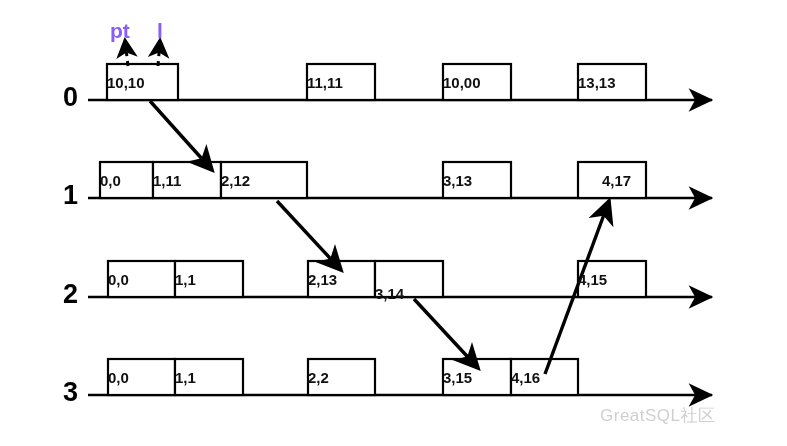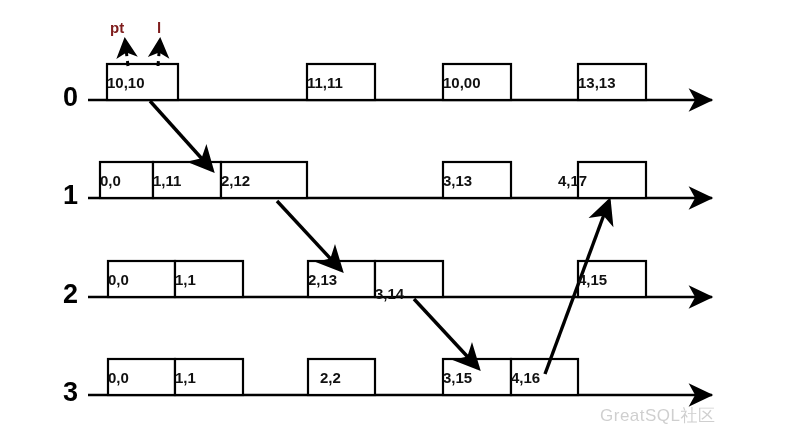--- a/index.html
+++ b/index.html
@@ -11,21 +11,21 @@
     font-size:27px;font-weight:700;color:#000;line-height:1;
     width:26px;text-align:right;
   }
   .cell-text{
     position:absolute;font-family:"Liberation Sans",sans-serif;
     font-size:15px;font-weight:700;color:#111;
     text-align:left;line-height:1;white-space:nowrap;
   }
   .ptr-label{
     position:absolute;font-family:"Liberation Sans",sans-serif;
-    font-size:15px;font-weight:700;color:#7f1d1d;line-height:1;white-space:nowrap;
+    font-size:21px;font-weight:700;color:#8b5cf6;line-height:1;white-space:nowrap;
   }
   .wm{
     position:absolute;left:600px;top:404px;
     display:flex;align-items:flex-end;gap:5px;
     opacity:.42;
   }
   .wm-text{
     font-family:"Liberation Sans",sans-serif;font-size:17px;
     color:#8e8e8e;letter-spacing:.5px;white-space:nowrap;
   }
@@ -94,31 +94,31 @@
       <div class="row-label" style="left: 52px; top: 84px;">0</div>
       <div class="cell-text" style="left: 107px; top: 75px; width: 71px;">10,10</div>
       <div class="cell-text" style="left: 307px; top: 75px; width: 68px;">11,11</div>
       <div class="cell-text" style="left: 443px; top: 75px; width: 68px;">10,00</div>
       <div class="cell-text" style="left: 578px; top: 75px; width: 76px;">13,13</div>
       <div class="row-label" style="left: 52px; top: 182px;">1</div>
       <div class="cell-text" style="left: 100px; top: 173px; width: 53px;">0,0</div>
       <div class="cell-text" style="left: 153px; top: 173px; width: 76px;">1,11</div>
       <div class="cell-text" style="left: 221px; top: 173px; width: 86px;">2,12</div>
       <div class="cell-text" style="left: 443px; top: 173px; width: 68px;">3,13</div>
-      <div class="cell-text" style="left: 558px; top: 173px; width: 68px;">4,17</div>
+      <div class="cell-text" style="left: 602px; top: 173px; width: 68px;">4,17</div>
       <div class="row-label" style="left: 52px; top: 281px;">2</div>
       <div class="cell-text" style="left: 108px; top: 272px; width: 67px;">0,0</div>
       <div class="cell-text" style="left: 175px; top: 272px; width: 68px;">1,1</div>
       <div class="cell-text" style="left: 308px; top: 272px; width: 67px;">2,13</div>
       <div class="cell-text" style="left: 375px; top: 272px; width: 68px; margin-top: 14px;">3,14</div>
       <div class="cell-text" style="left: 578px; top: 272px; width: 68px;">4,15</div>
       <div class="row-label" style="left: 52px; top: 379px;">3</div>
       <div class="cell-text" style="left: 108px; top: 370px; width: 67px;">0,0</div>
       <div class="cell-text" style="left: 175px; top: 370px; width: 68px;">1,1</div>
-      <div class="cell-text" style="left: 308px; top: 370px; width: 67px; margin-left: 12px;">2,2</div>
+      <div class="cell-text" style="left: 308px; top: 370px; width: 67px;">2,2</div>
       <div class="cell-text" style="left: 443px; top: 370px; width: 68px;">3,15</div>
       <div class="cell-text" style="left: 511px; top: 370px; width: 85px;">4,16</div>
     </div>
 
   <div class="ptr-label" style="left:110px;top:20px;">pt</div>
   <div class="ptr-label" style="left:157px;top:20px;">l</div>
 
   <div class="wm">
     <svg width="28" height="22" viewBox="0 0 28 22">
       <path d="M13.5,2.2 C20.2,2.2 25.6,5.8 25.6,10.3 C25.6,14.8 20.2,18.4 13.5,18.4

